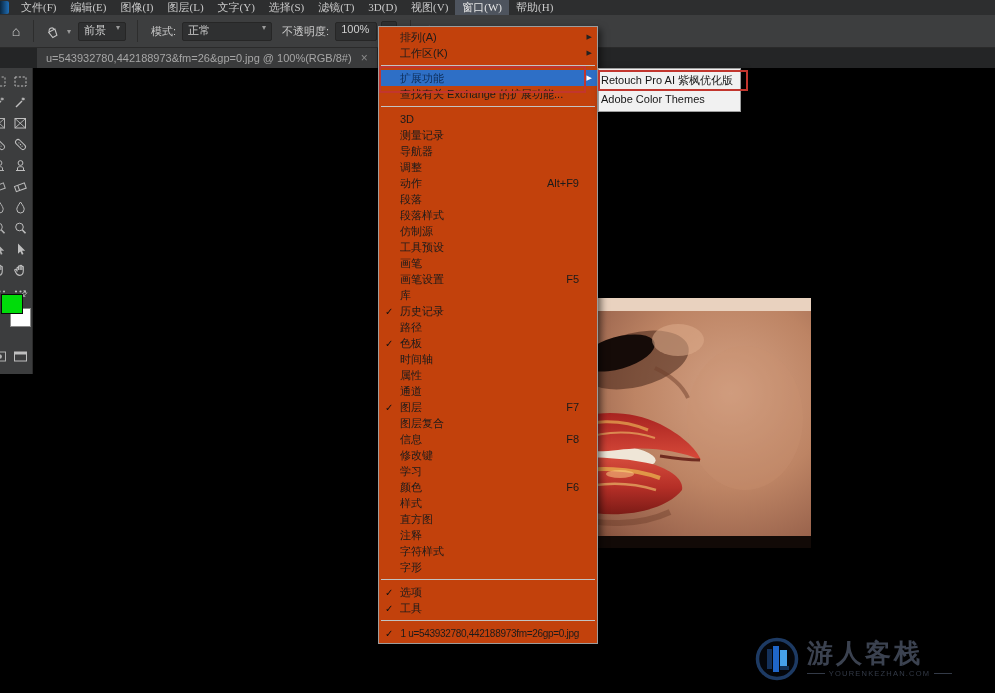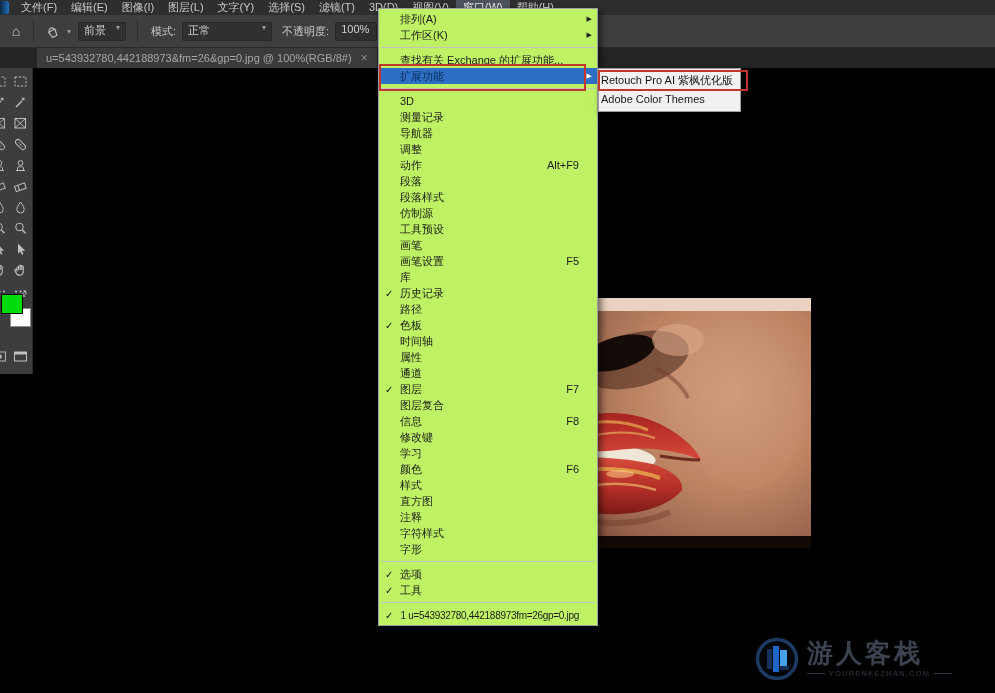--- a/index.html
+++ b/index.html
@@ -2,21 +2,21 @@
 <html style="--hl: #2e6fc6; --hl-text: #0e2f5c; --annot: #c2362e; --fg: #00dc0a; --mb-active: #4e545e;"><head>
 <meta charset="utf-8">
 <style>
   html,body{margin:0;padding:0;width:995px;height:693px;background:#000;overflow:hidden;
     font-family:"Liberation Sans",sans-serif;}
   .stage{position:relative;width:995px;height:693px;background:#000;}
 
   
   .menubar{position:absolute;left:0;top:0;width:995px;height:15px;background:#2d2e2f;
     display:flex;align-items:stretch;padding-left:14px;box-sizing:border-box;z-index:8;}
-  .mb-item{font-size:11px;line-height:15px;color:#c9c9c9;padding:0 7px;white-space:nowrap;cursor:default;}
+  .mb-item{font-size:11px;line-height:15px;color:#c9c9c9;padding:0 7px;white-space:nowrap;cursor:default;font-family:Liberation Serif, serif;}
   .mb-item.active{background:var(--mb-active);color:#e6e6e6;}
   .app-icon{position:absolute;left:0;top:1px;width:9px;height:13px;z-index:9;
     background:linear-gradient(90deg,#0b2740,#1f6fb8);border-radius:0 2px 2px 0;}
 
   
   .optionsbar{position:absolute;left:0;top:15px;width:995px;height:33px;background:#3d3e3f;
     border-bottom:1px solid #2a2a2a;box-sizing:border-box;display:flex;align-items:center;
     padding-left:6px;z-index:5;color:#c8c8c8;font-size:11px;}
   .home-icon{font-size:14px;color:#cfcfcf;width:20px;text-align:center;}
   .vsep{width:1px;height:22px;background:#2d2d2d;margin:0 7px;}
@@ -51,21 +51,21 @@
   .tool-cell{width:18px;height:21px;display:flex;align-items:center;justify-content:center;}
   .tool-cell.last{margin-top:44px;}
   .fg-swatch{position:absolute;left:1px;top:226px;width:20px;height:18px;background:var(--fg);
     border:1px solid #0a0a0a;z-index:3;}
   .bg-swatch{position:absolute;left:10px;top:240px;width:19px;height:17px;background:#fff;
     border:1px solid #8a8a8a;z-index:2;}
   .swap-icon{position:absolute;left:21px;top:221px;font-size:8px;color:#b5b5b5;
     transform:rotate(-45deg);z-index:3;}
 
   
-  .menu{position:absolute;left:378px;top:8px;width:220px;background:#bef264;
+  .menu{position:absolute;left:378px;top:26px;width:220px;background:#c2410c;
     border:1px solid #9d9d9d;box-sizing:border-box;padding:2px 0;z-index:20;
     box-shadow:3px 3px 7px rgba(0,0,0,.55);}
   .menu-item{position:relative;height:16px;display:flex;align-items:center;
     padding:0 18px 0 6px;font-size:11px;color:#1b1b1b;white-space:nowrap;cursor:default;}
   .menu-item .chk{width:15px;font-size:10px;color:#111;flex:0 0 15px;}
   .menu-item .lab{flex:1;overflow:visible;}
   .menu-item .sc{margin-left:auto;padding-left:10px;color:#1b1b1b;}
   .menu-item .arr{position:absolute;right:5px;top:50%;transform:translateY(-50%);
     font-size:7px;color:#222;}
   .menu-item.hl{background:var(--hl);color:var(--hl-text);}
@@ -357,29 +357,29 @@
         <span class="chk"></span>
         <span class="lab">排列(A)</span>
         <span class="arr">▶</span>
       </div>
       <div class="menu-item">
         <span class="chk"></span>
         <span class="lab">工作区(K)</span>
         <span class="arr">▶</span>
       </div>
       <div class="menu-sep"></div>
-      <div class="menu-item">
-        <span class="chk"></span>
-        <span class="lab">查找有关 Exchange 的扩展功能...</span>
-      </div>
       <div class="menu-item hl">
         <span class="chk"></span>
         <span class="lab">扩展功能</span>
         <span class="arr">▶</span>
         <div class="annot annot-menu"></div>
+      </div>
+      <div class="menu-item">
+        <span class="chk"></span>
+        <span class="lab">查找有关 Exchange 的扩展功能...</span>
       </div>
       <div class="menu-sep"></div>
       <div class="menu-item">
         <span class="chk"></span>
         <span class="lab">3D</span>
       </div>
       <div class="menu-item">
         <span class="chk"></span>
         <span class="lab">测量记录</span>
       </div>

